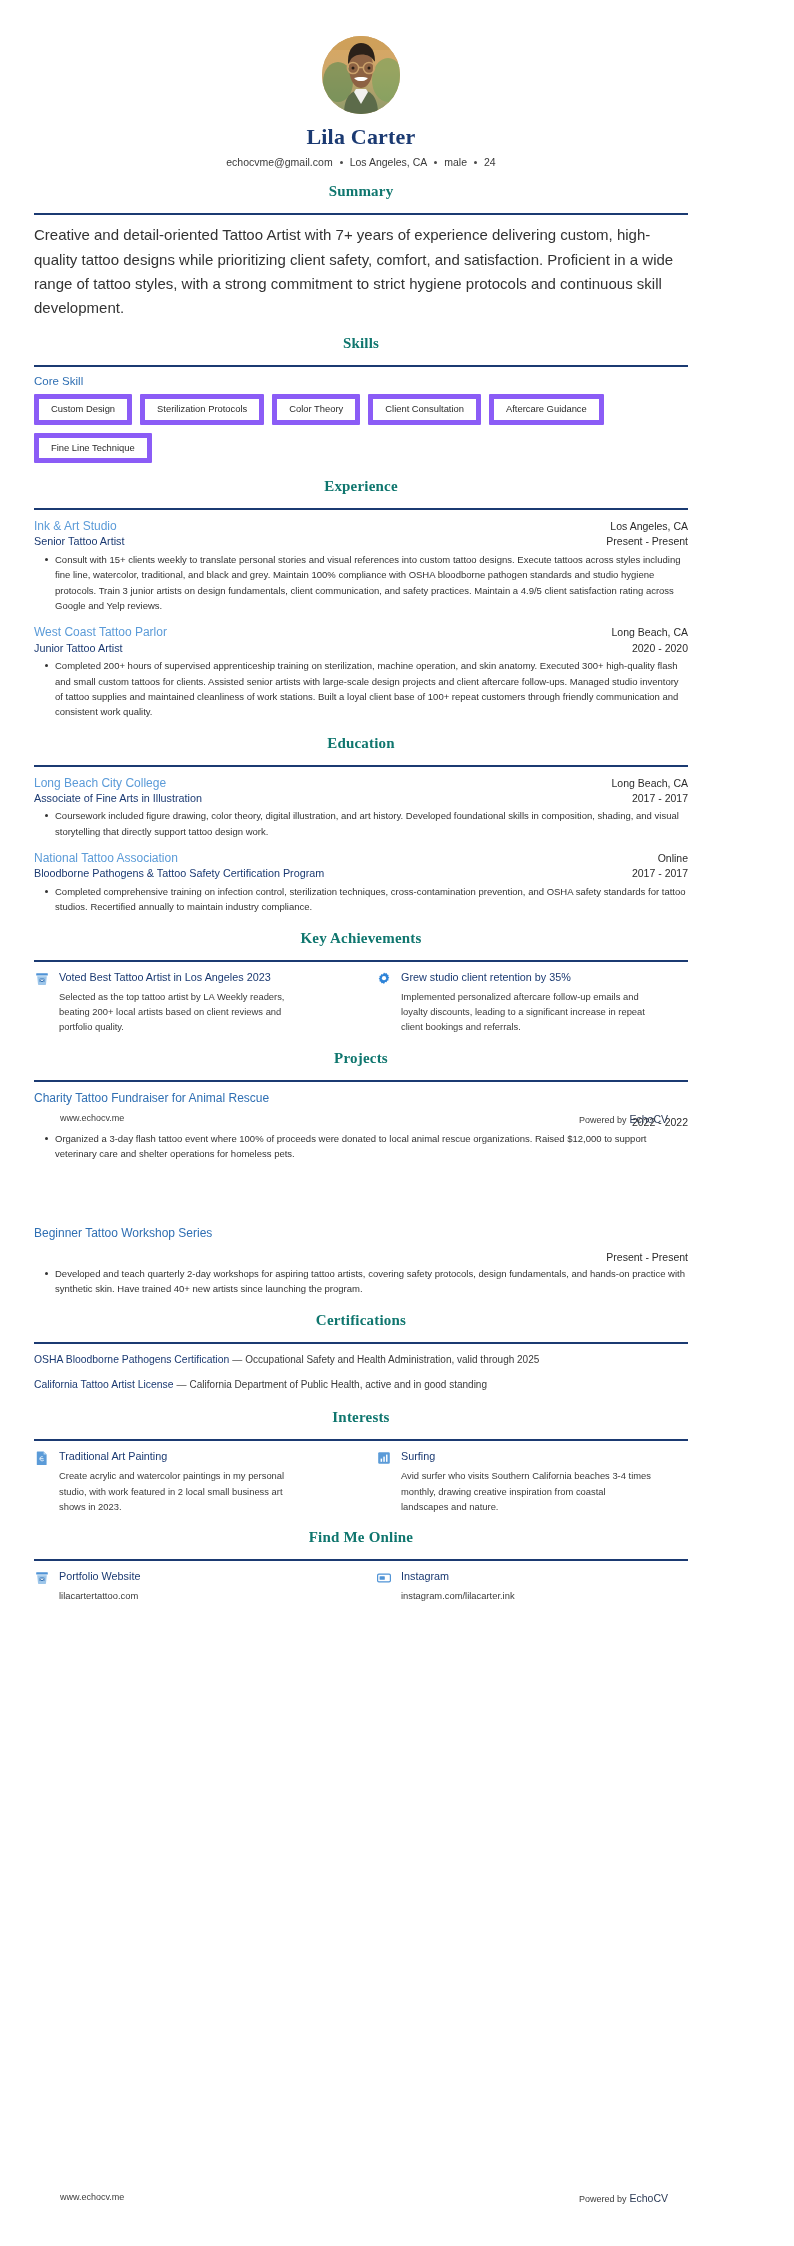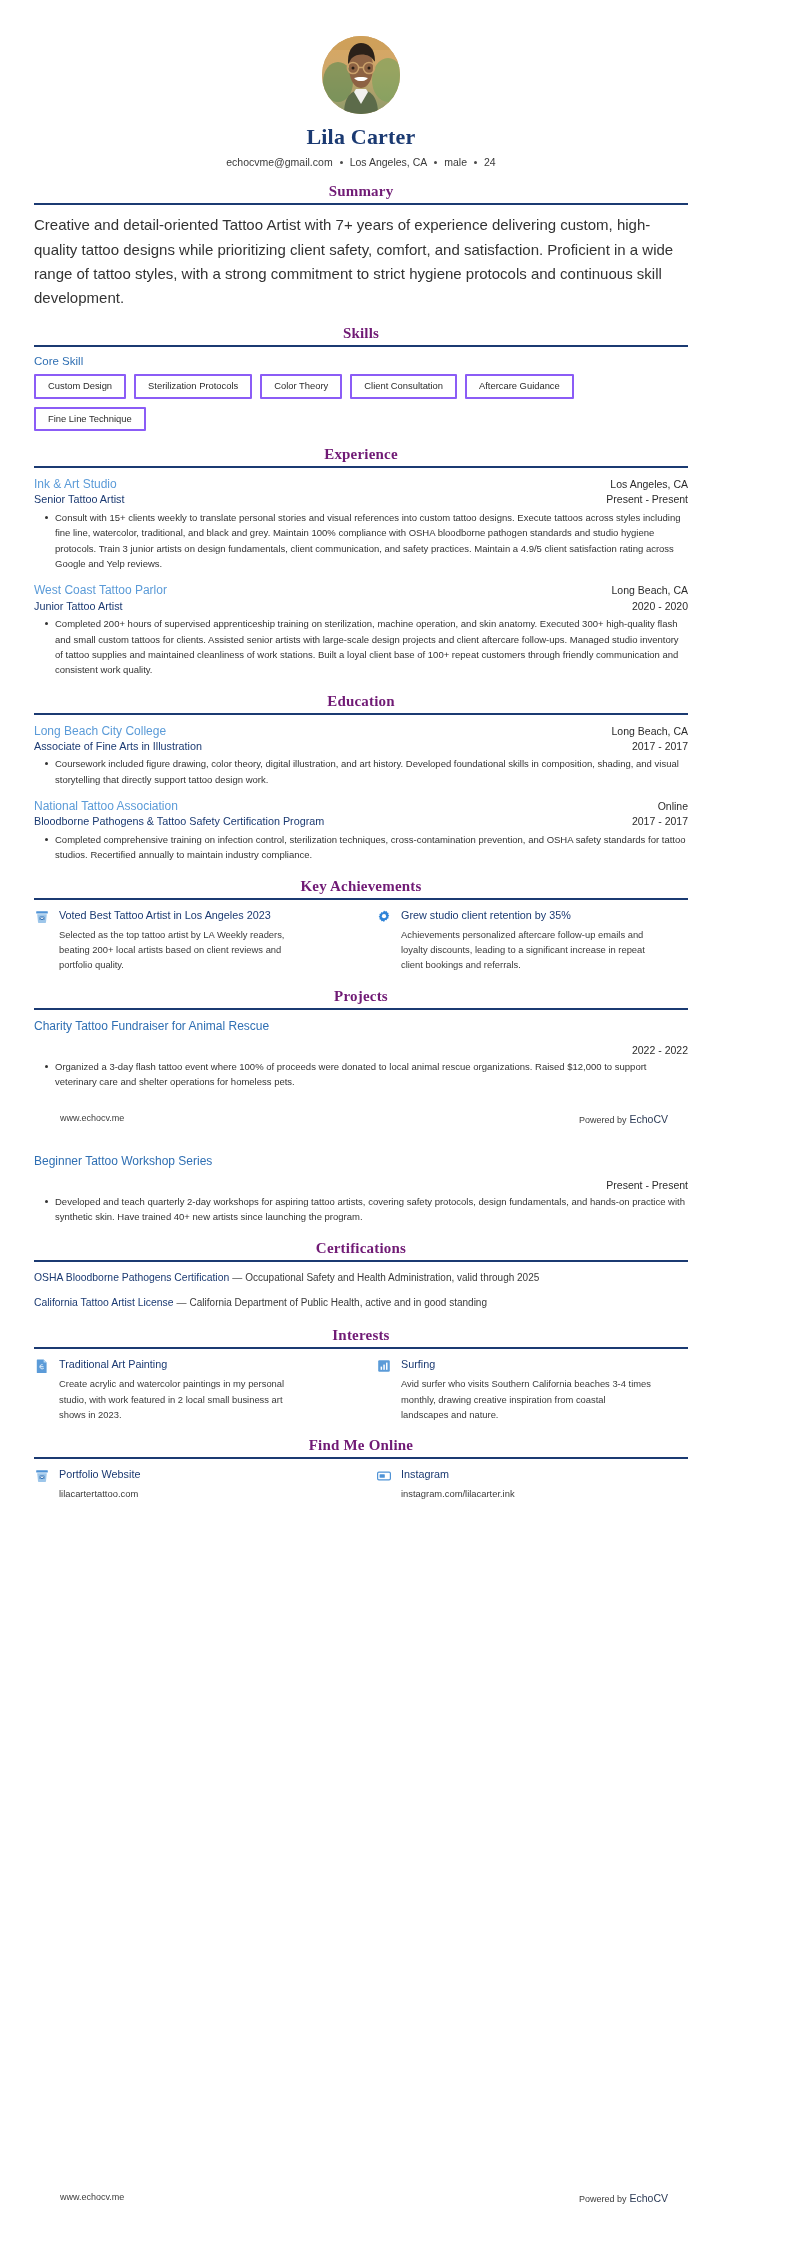--- a/index.html
+++ b/index.html
@@ -66,23 +66,23 @@
     display: inline-block;
   }
 
   
   .section { margin-top: 15px; }
   .sec-title {
     text-align: center;
     font-family: "Liberation Serif", serif;
     font-weight: bold;
     font-size: 15px;
-    color: #701a75;
+    color: #0f766e;
     letter-spacing: .2px;
-    padding-bottom: 3px;
+    padding-bottom: 13px;
   }
   .sec-rule {
     height: 2px;
     background: #1b3a72;
     width: 100%;
   }
   .sec-body { padding-top: 8px; }
 
   p.para {
     font-size: 15px;
@@ -92,21 +92,21 @@
   }
 
   
   .skill-group-name {
     font-size: 11.5px;
     color: #2f6fb3;
     margin-bottom: 7px;
   }
   .pill-row { display: flex; flex-wrap: wrap; gap: 8px; }
   .pill {
-    border: 2px solid #8b5cf6;
+    border: 5px solid #8b5cf6;
     padding: 5px 12px;
     font-size: 9.4px;
     color: #2b2b2b;
     background: #fff;
     line-height: 1.1;
     border-radius: 1px;
   }
 
   
   .entry { margin-bottom: 11px; }
@@ -404,21 +404,21 @@
 
           <div class="card">
             <span class="card-ico">
               <svg viewBox="0 0 16 16" xmlns="http://www.w3.org/2000/svg" aria-hidden="true">
                 <path d="M8 1.4 l1.1 1.1 1.5-.4.5 1.5 1.5.5-.4 1.5 1.1 1.1-1.1 1.1.4 1.5-1.5.5-.5 1.5-1.5-.4L8 13.0 6.9 11.9l-1.5.4-.5-1.5-1.5-.5.4-1.5L2.7 7.7l1.1-1.1-.4-1.5 1.5-.5.5-1.5 1.5.4Z" fill="#2f84d8"></path>
                 <circle cx="8" cy="7.2" r="2.1" fill="#ffffff"></circle>
               </svg>
             </span>
             <span class="card-body">
               <span class="card-title" style="display:block">Grew studio client retention by 35%</span>
-              <span class="card-desc" style="display:block">Achievements personalized aftercare follow-up emails and loyalty discounts, leading to a significant increase in repeat client bookings and referrals.</span>
+              <span class="card-desc" style="display:block">Implemented personalized aftercare follow-up emails and loyalty discounts, leading to a significant increase in repeat client bookings and referrals.</span>
             </span>
           </div>
 
         </div>
       </div>
     </div>
 
     <div class="section">
       <div class="sec-title">Projects</div>
       <div class="sec-rule"></div>

